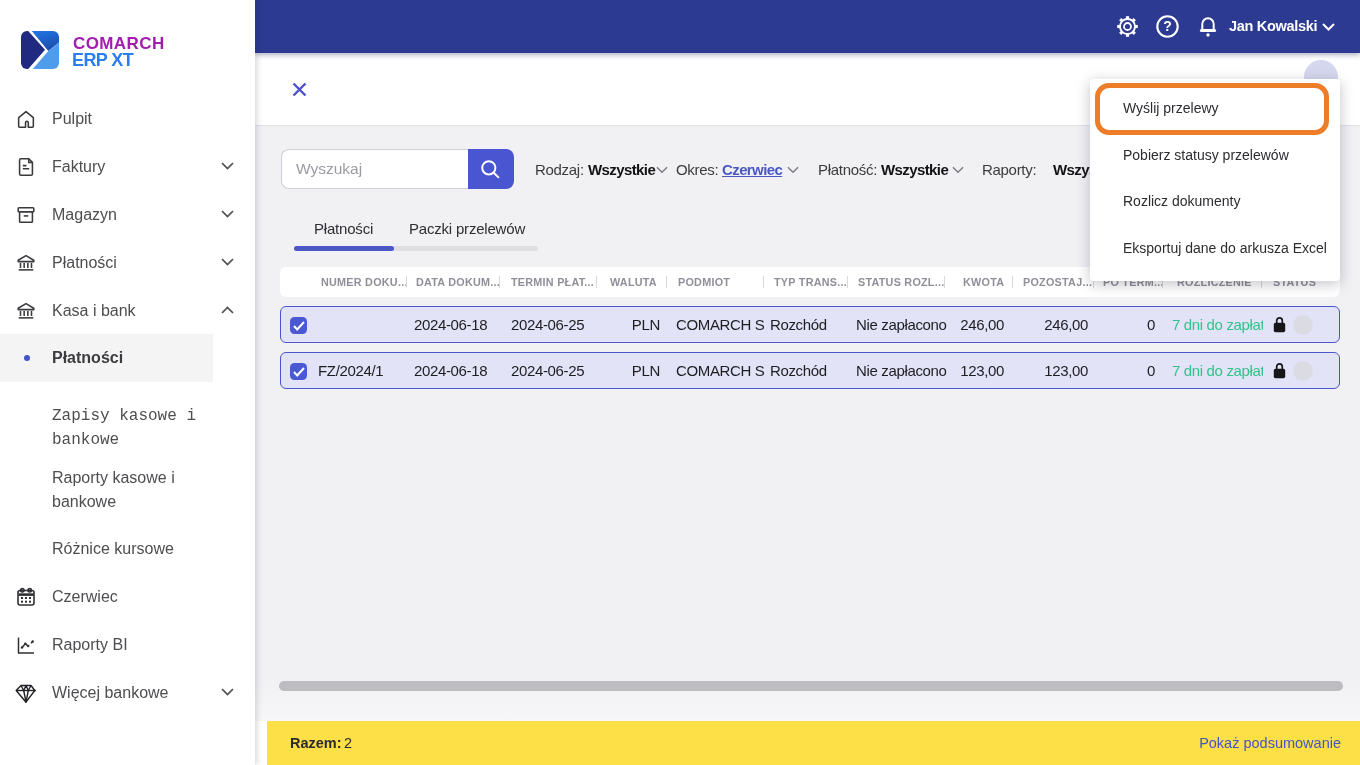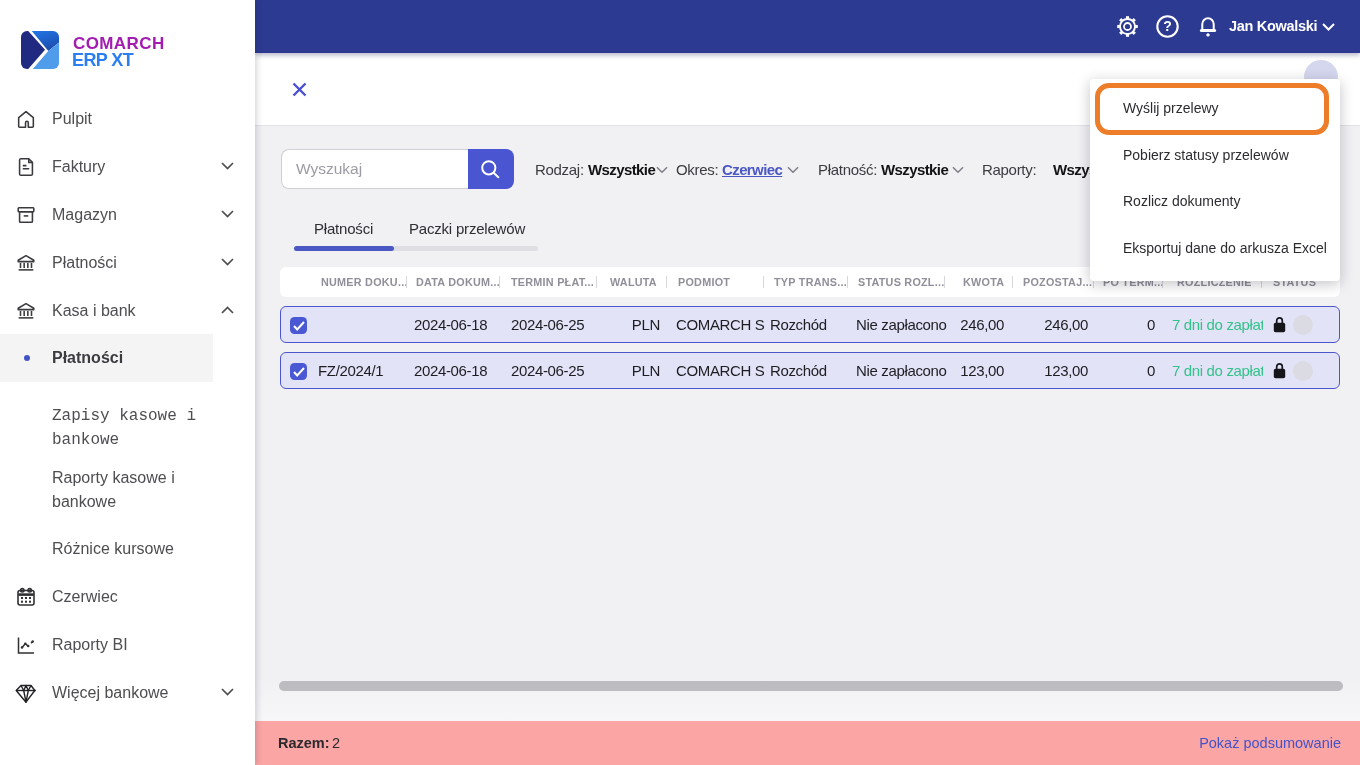--- a/index.html
+++ b/index.html
@@ -67,21 +67,21 @@
   .row .green { color:#33c28a; overflow:hidden; }
   .cbx { position:absolute; left:9px; top:10px; width:17px; height:17px; background:#4a58d4;
          border-radius:4.5px; }
   .statc { position:absolute; left:1012px; top:7.5px; width:20px; height:20px; border-radius:50%; background:#dbdbe4; }
 
   
   #hscroll { position:absolute; left:279px; top:681px; width:1064px; height:10px; border-radius:5px;
              background:#bcbcc1; z-index:1; }
 
   
-  #footer { position:absolute; left:255px; top:721px; right:0; height:44px; background:#fca5a5; z-index:1;text-decoration:underline; }
+  #footer { position:absolute; left:267px; top:721px; right:0; height:44px; background:#fde047; z-index:1;text-decoration:underline; }
   #footer .razem { position:absolute; left:23px; top:0; line-height:44px; font-size:14.5px;
                    font-weight:bold; color:#2a2a2e; }
   #footer .cnt { position:absolute; left:77px; top:0; line-height:44px; font-size:14.5px; color:#2a2a2e; }
   #footer .link { position:absolute; right:19px; top:0; line-height:44px; font-size:14.5px; color:#4353c9; }
 
   
   #ddcircle { position:absolute; left:1304px; top:60px; width:34px; height:34px; border-radius:50%;
               background:#d5d7ee; z-index:3; }
   #dropdown { position:absolute; left:1090px; top:79px; width:250px; height:202px; background:#fff;
               border-radius:4px; box-shadow:0 3px 14px rgba(20,20,40,.25); z-index:4; }

